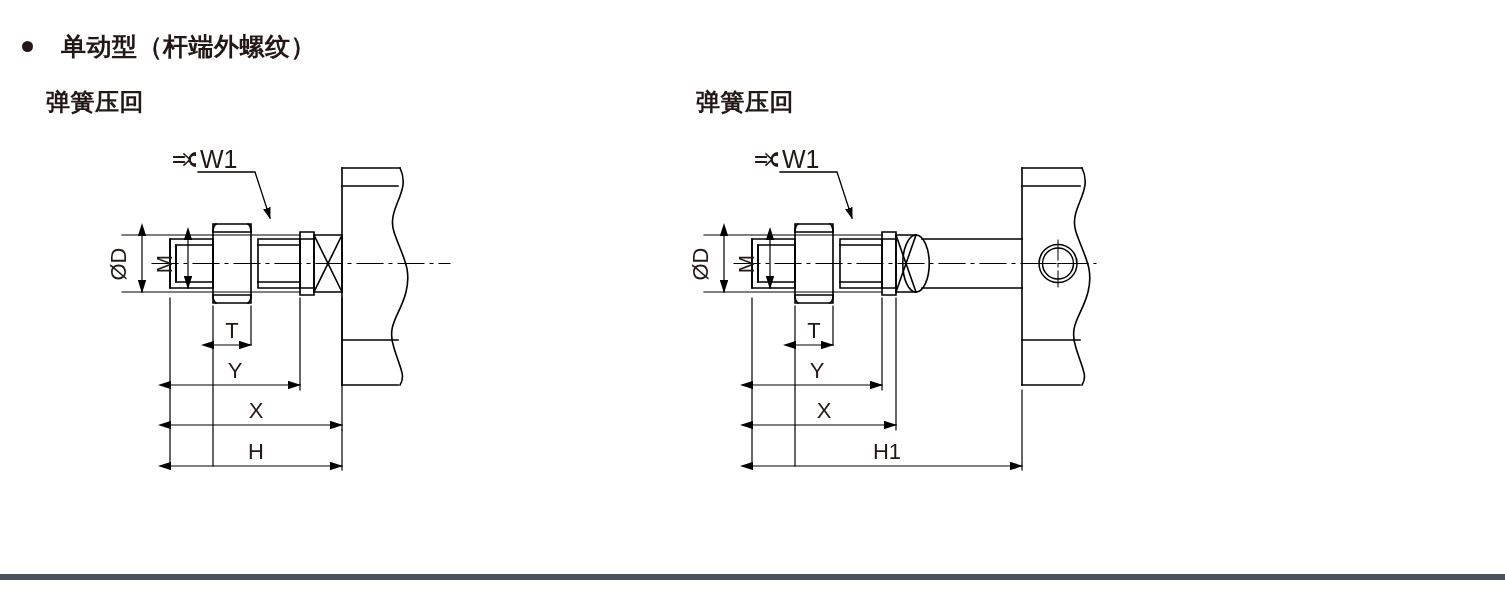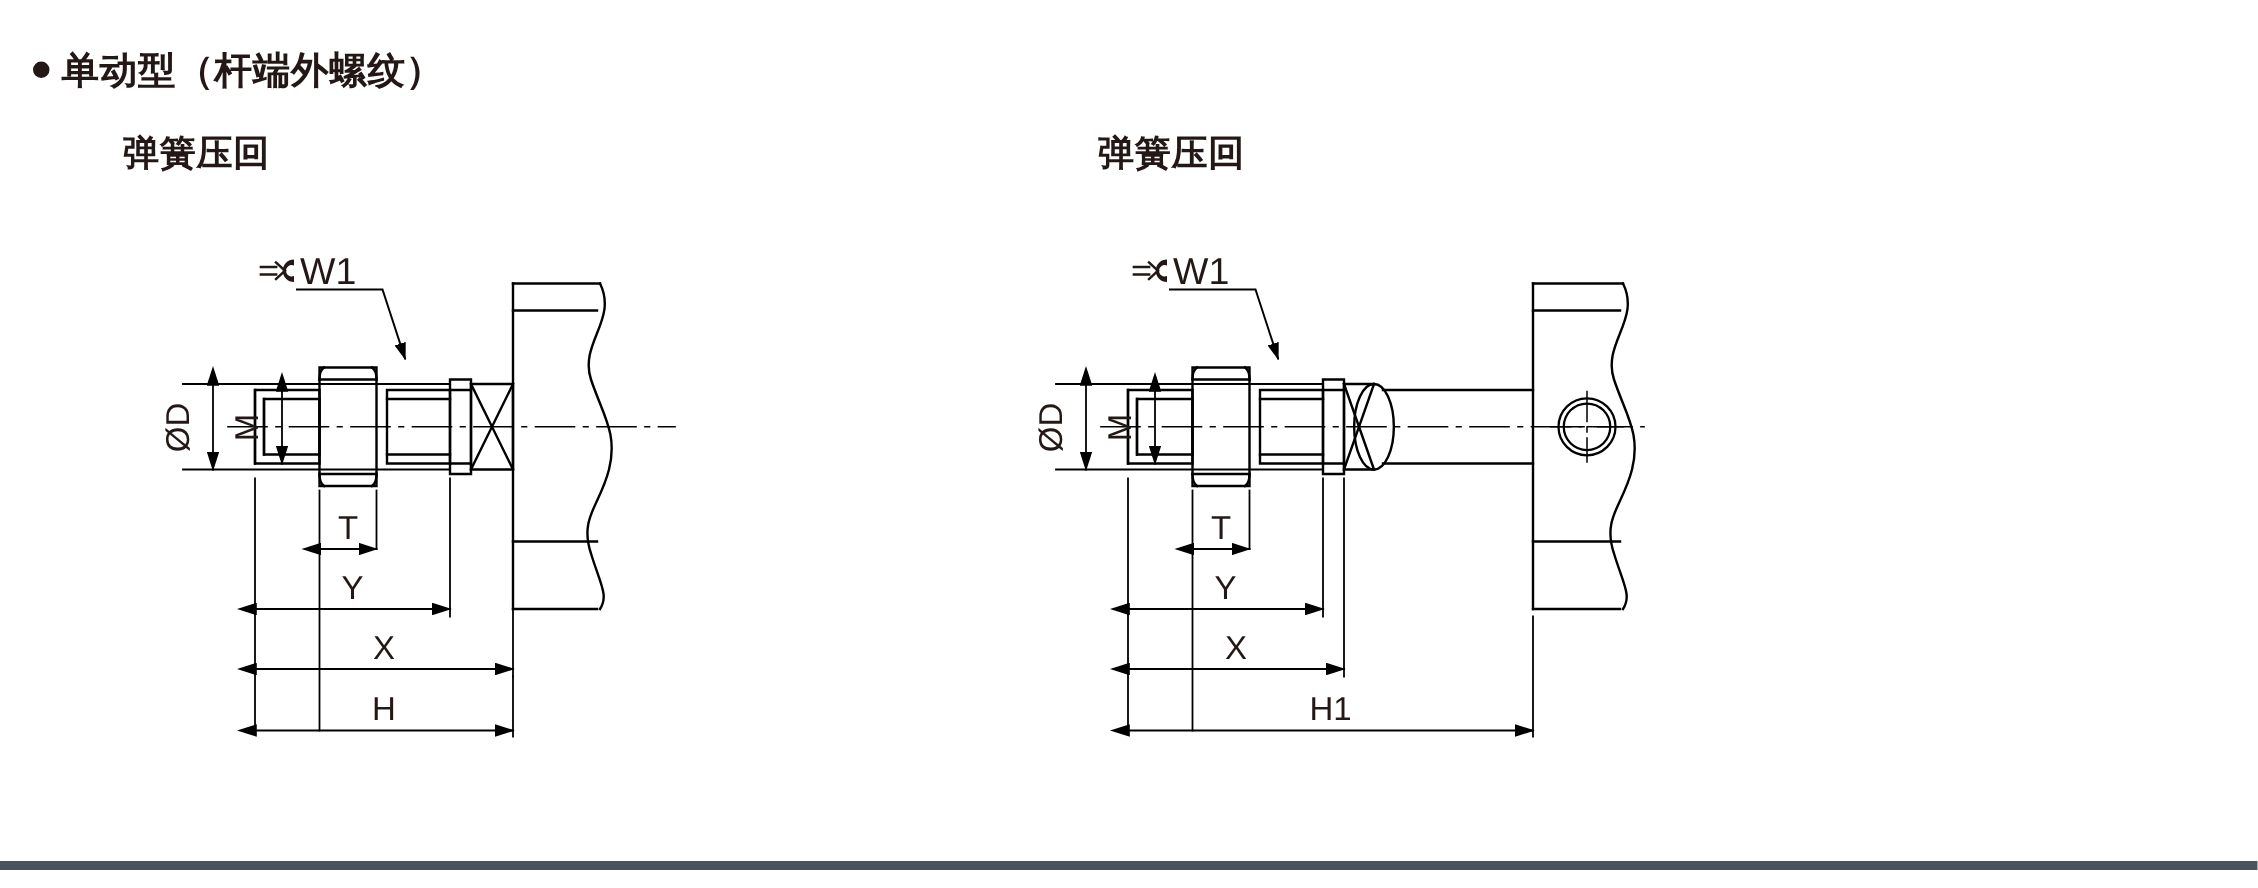--- a/index.html
+++ b/index.html
@@ -19,21 +19,21 @@
     inset: 0;
   }
 
   
   .section-heading {
     position: absolute;
     left: 22px;
     top: 30px;
     display: flex;
     align-items: center;
-    gap: 8px;
+    gap: 28px;
     font-size: 25px;
     font-weight: bold;
     color: #231815;
     letter-spacing: 0.5px;
     white-space: nowrap;
   }
   .bullet-dot {
     width: 11px;
     height: 11px;
     border-radius: 50%;
@@ -41,30 +41,28 @@
     flex: 0 0 auto;
     display: block;
   }
   .sub-heading {
     position: absolute;
     font-size: 24px;
     font-weight: bold;
     color: #231815;
     letter-spacing: 0.5px;
     white-space: nowrap;
-    margin-left: 36px;
   }
   .sub-heading.left  { left: 46px;  top: 86px; }
   .sub-heading.right { left: 696px; top: 86px; }
 
   
   .drawing {
     position: absolute;
     top: 140px;
-    margin-top: 21px;
   }
   .drawing.left  { left: 110px;  width: 360px; height: 350px; }
   .drawing.right { left: 700px;  width: 400px; height: 350px; }
   .drawing svg { display: block; overflow: visible; }
 
   
   .bottom-rule {
     position: absolute;
     left: 0;
     right: 0;

